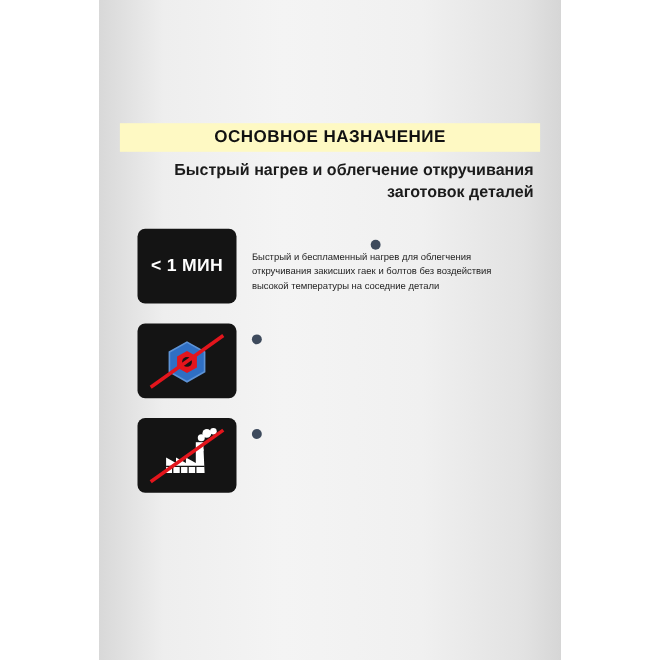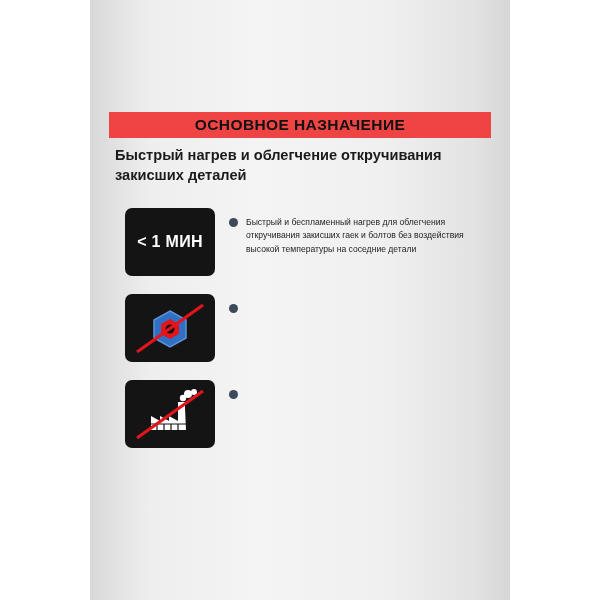--- a/index.html
+++ b/index.html
@@ -41,39 +41,39 @@
     width: 420px;
     height: 600px;
   }
   
   .banner {
     position: absolute;
     left: 19px;
     top: 112px;
     width: 382px;
     height: 26px;
-    background: #ef4444;
+    background: #fef9c3;
     display: flex;
     align-items: center;
     justify-content: center;
   }
   .banner-text {
     font-size: 15.5px;
     font-weight: bold;
     color: #111111;
     letter-spacing: 0.4px;
     line-height: 1;
   }
   
   .headline {
     position: absolute;
     left: 25px;
     top: 146px;
     width: 370px;
-    text-align: left;
+    text-align: right;
     font-size: 14.6px;
     font-weight: bold;
     color: #1b1b1b;
     line-height: 1.35;
   }
   
   .features {
     position: absolute;
     left: 35px;
     top: 208px;
@@ -107,23 +107,24 @@
     font-weight: bold;
     letter-spacing: 0.3px;
   }
   .tile svg {
     position: absolute;
     left: 0;
     top: 0;
   }
   .feature-body {
     display: flex;
-    align-items: flex-start;
+    align-items: center;
     margin-left: 14px;
     padding-top: 8px;
+    flex-direction: column;
   }
   .bullet {
     width: 9px;
     height: 9px;
     border-radius: 50%;
     background: #3d4a5c;
     flex: 0 0 auto;
     margin-top: 2px;
     margin-right: 8px;
   }
@@ -145,21 +146,21 @@
   <div class="panel"></div>
 
   <div class="content">
 
     <div class="banner">
       <div class="banner-text">ОСНОВНОЕ НАЗНАЧЕНИЕ</div>
     </div>
 
     <div class="headline">
       <div>Быстрый нагрев и облегчение откручивания</div>
-      <div>закисших деталей</div>
+      <div>заготовок деталей</div>
     </div>
 
     <div class="features">
 
       <div class="feature row-1">
         <div class="tile">
           <div class="tile-text">&lt; 1 МИН</div>
         </div>
         <div class="feature-body">
           <span class="bullet"></span>

